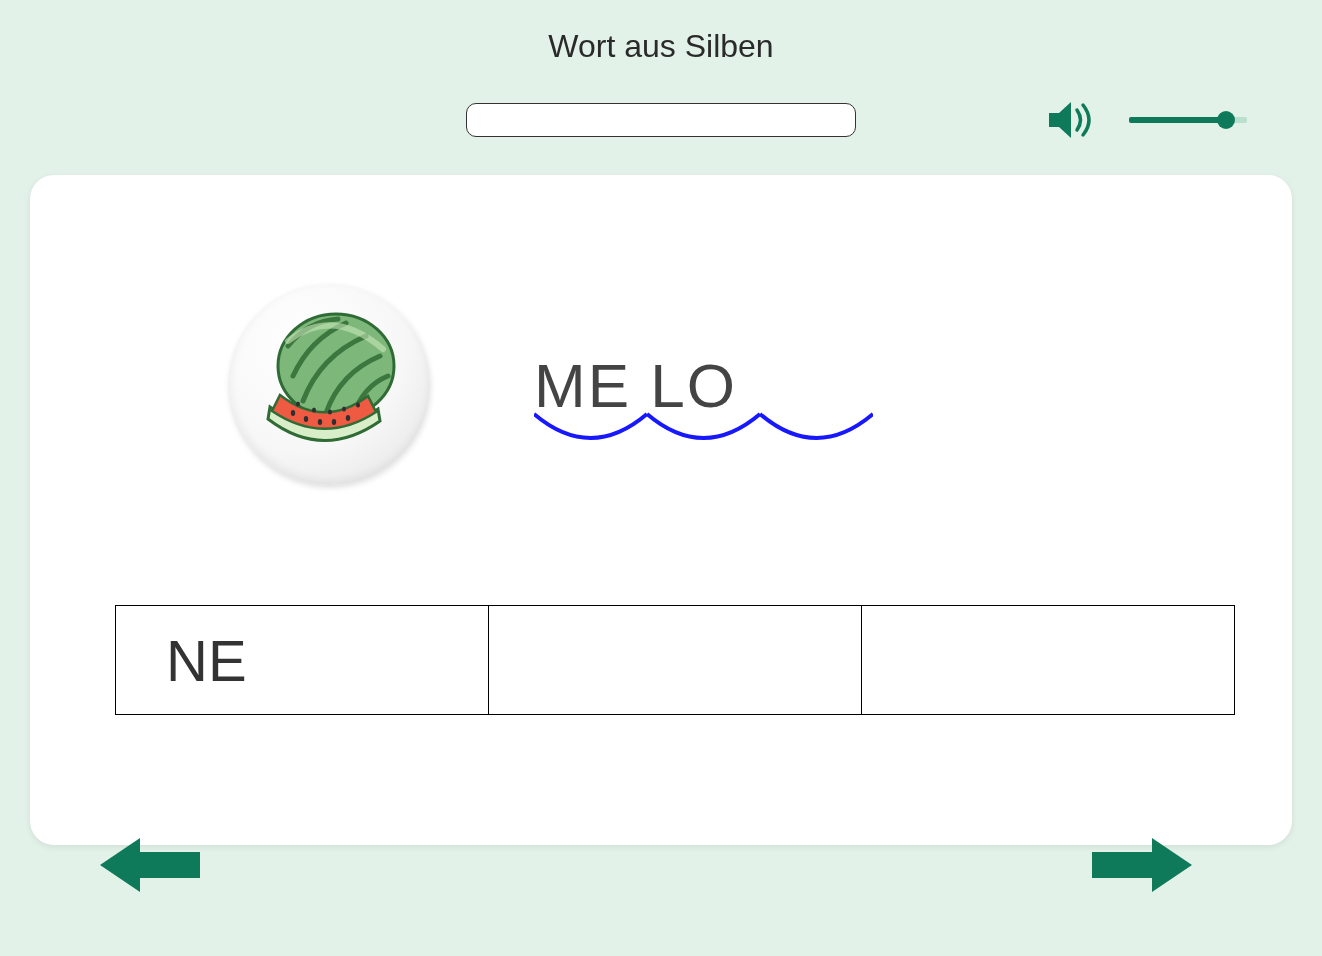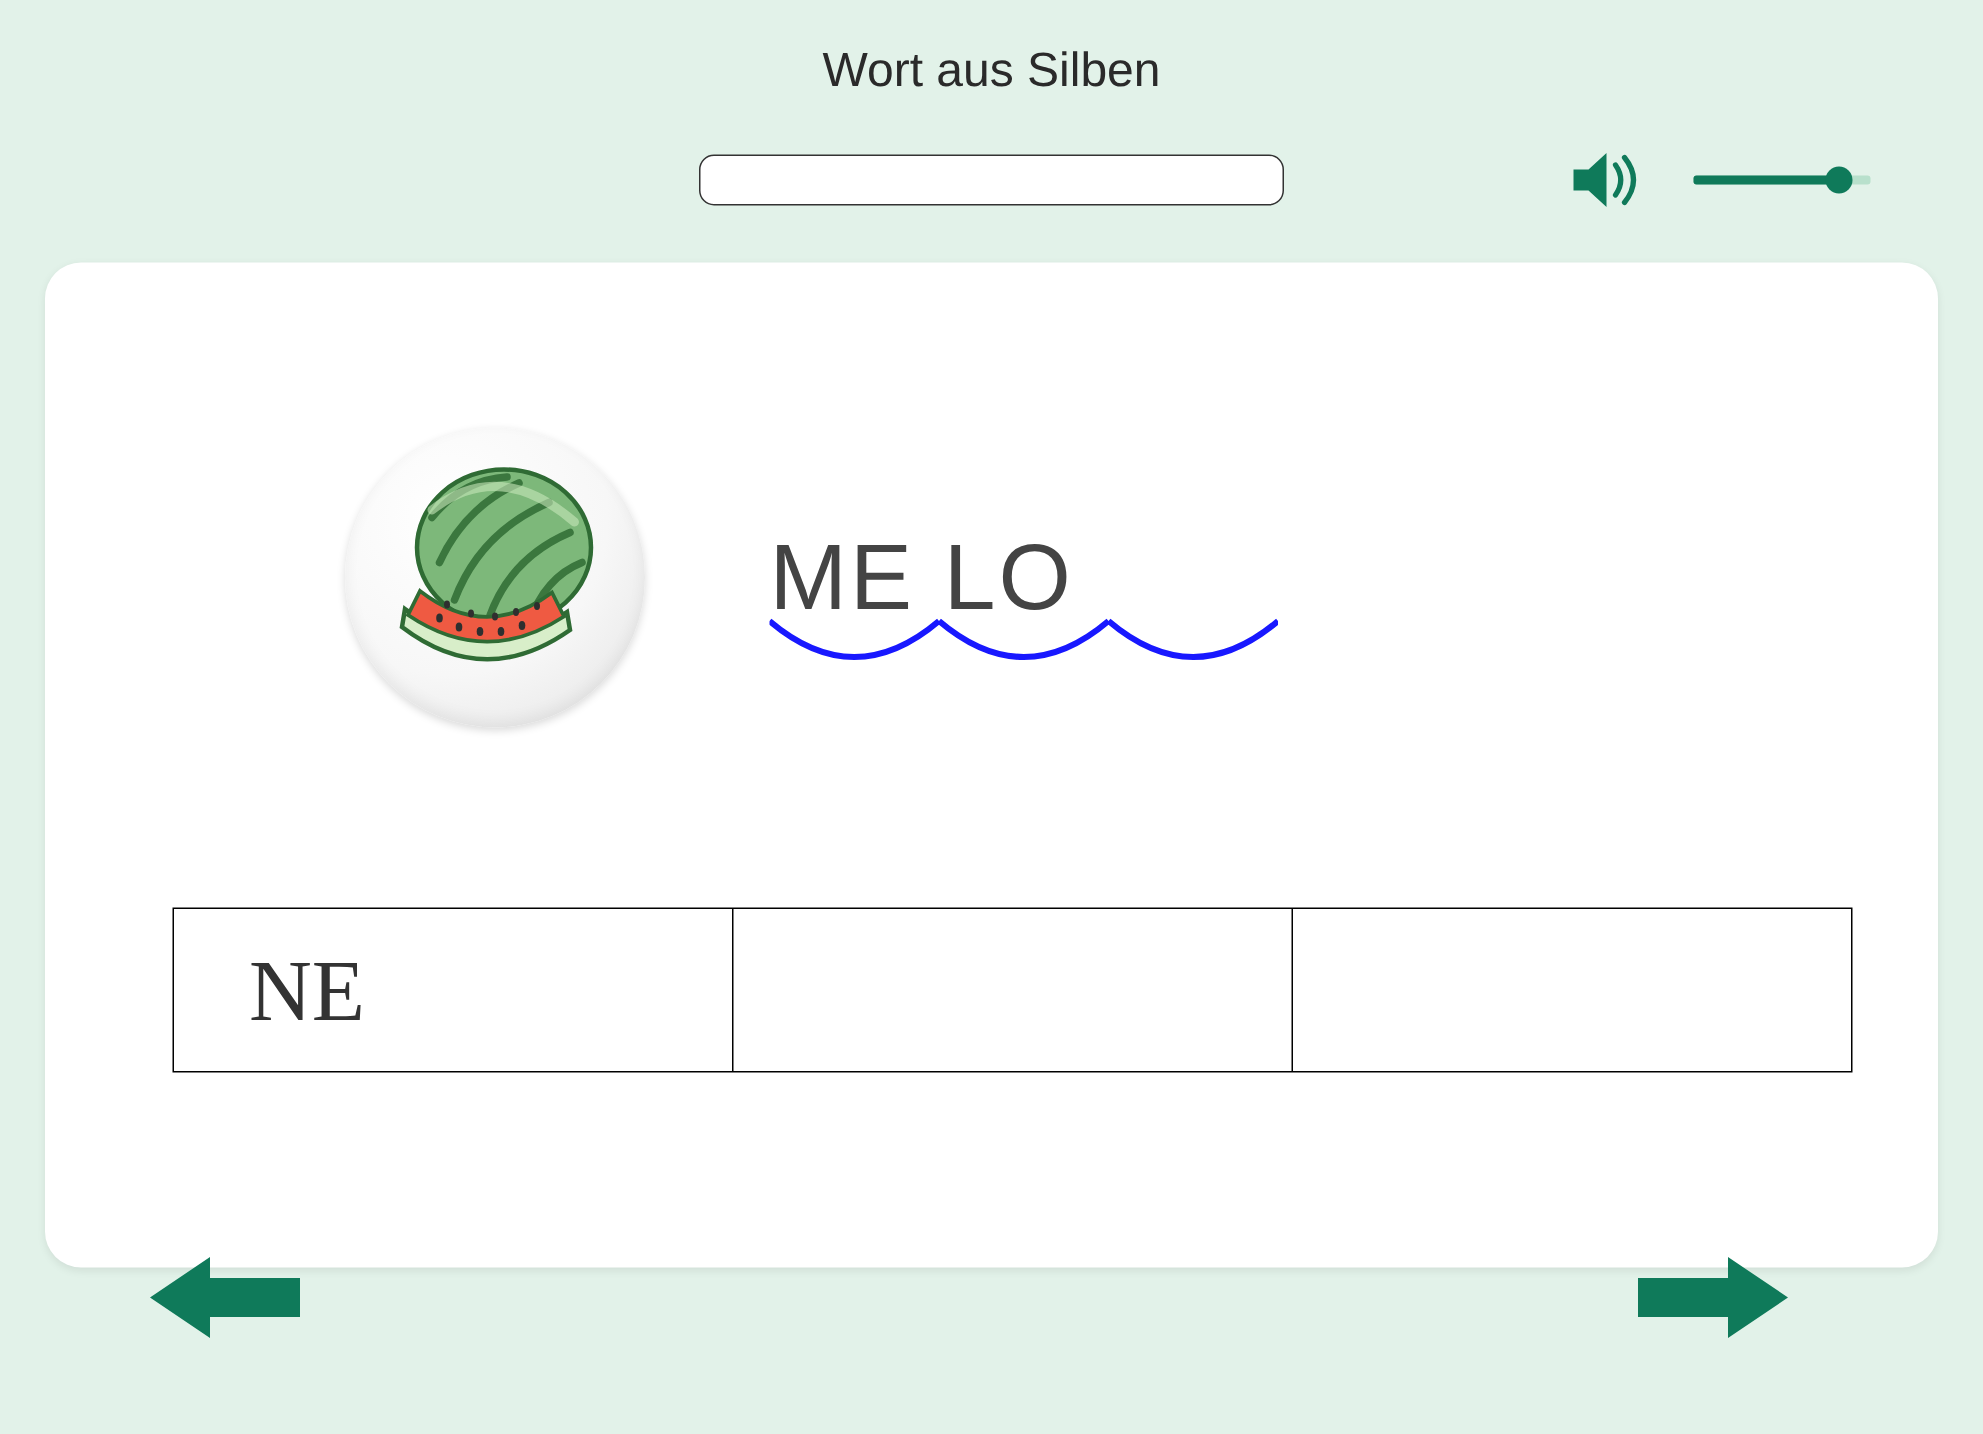--- a/index.html
+++ b/index.html
@@ -92,21 +92,21 @@
       height: 670px;
       box-shadow: 0 2px 6px rgba(0,0,0,0.08);
       position: relative;
       padding: 40px 50px;
     }
     .word-row {
       display: flex;
       align-items: center;
       margin-top: 70px;
       margin-left: 150px;
-      gap: 83px;
+      gap: 104px;
     }
     .image-circle {
       width: 200px;
       height: 200px;
       border-radius: 50%;
       background: radial-gradient(circle at 35% 30%, #ffffff 0%, #f7f7f7 55%, #e2e2e2 100%);
       box-shadow: 0 2px 6px rgba(0,0,0,0.15), inset 0 -4px 10px rgba(0,0,0,0.06);
       display: flex;
       align-items: center;
       justify-content: center;
@@ -140,21 +140,20 @@
     }
     .syllable-cell {
       flex: 1;
       border-right: 1.5px solid #000;
       display: flex;
       align-items: center;
       padding-left: 50px;
       font-size: 58px;
       color: #333;
       cursor: grab;
-      font-family: Liberation Serif, serif;
     }
     .syllable-cell:last-child {
       border-right: none;
     }
     .nav-arrow {
       position: absolute;
       bottom: 60px;
       cursor: pointer;
     }
     .nav-arrow.left {

